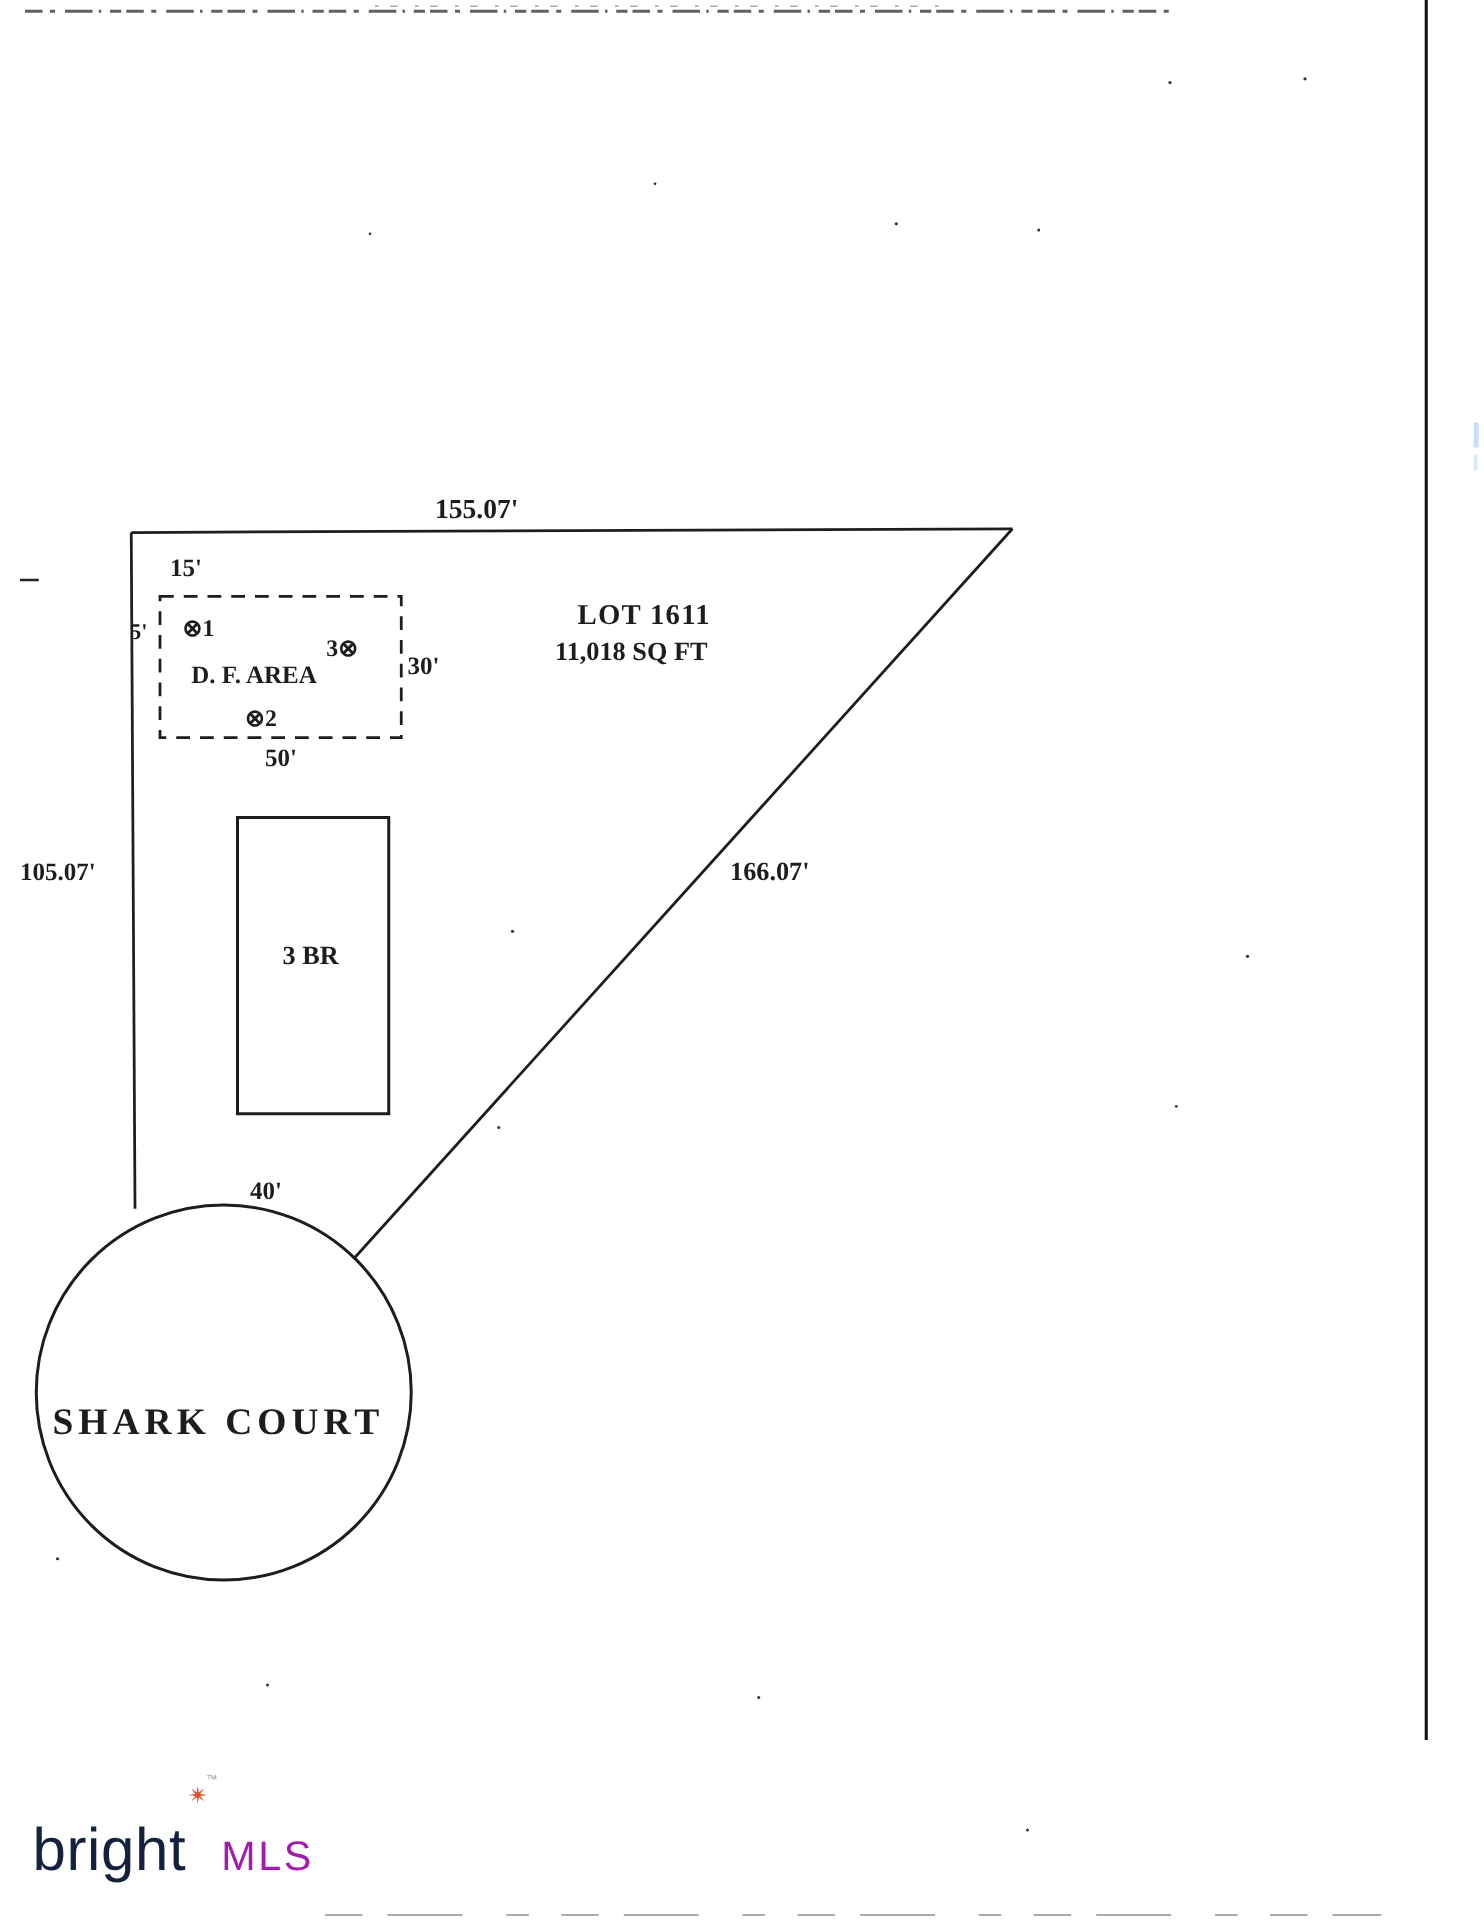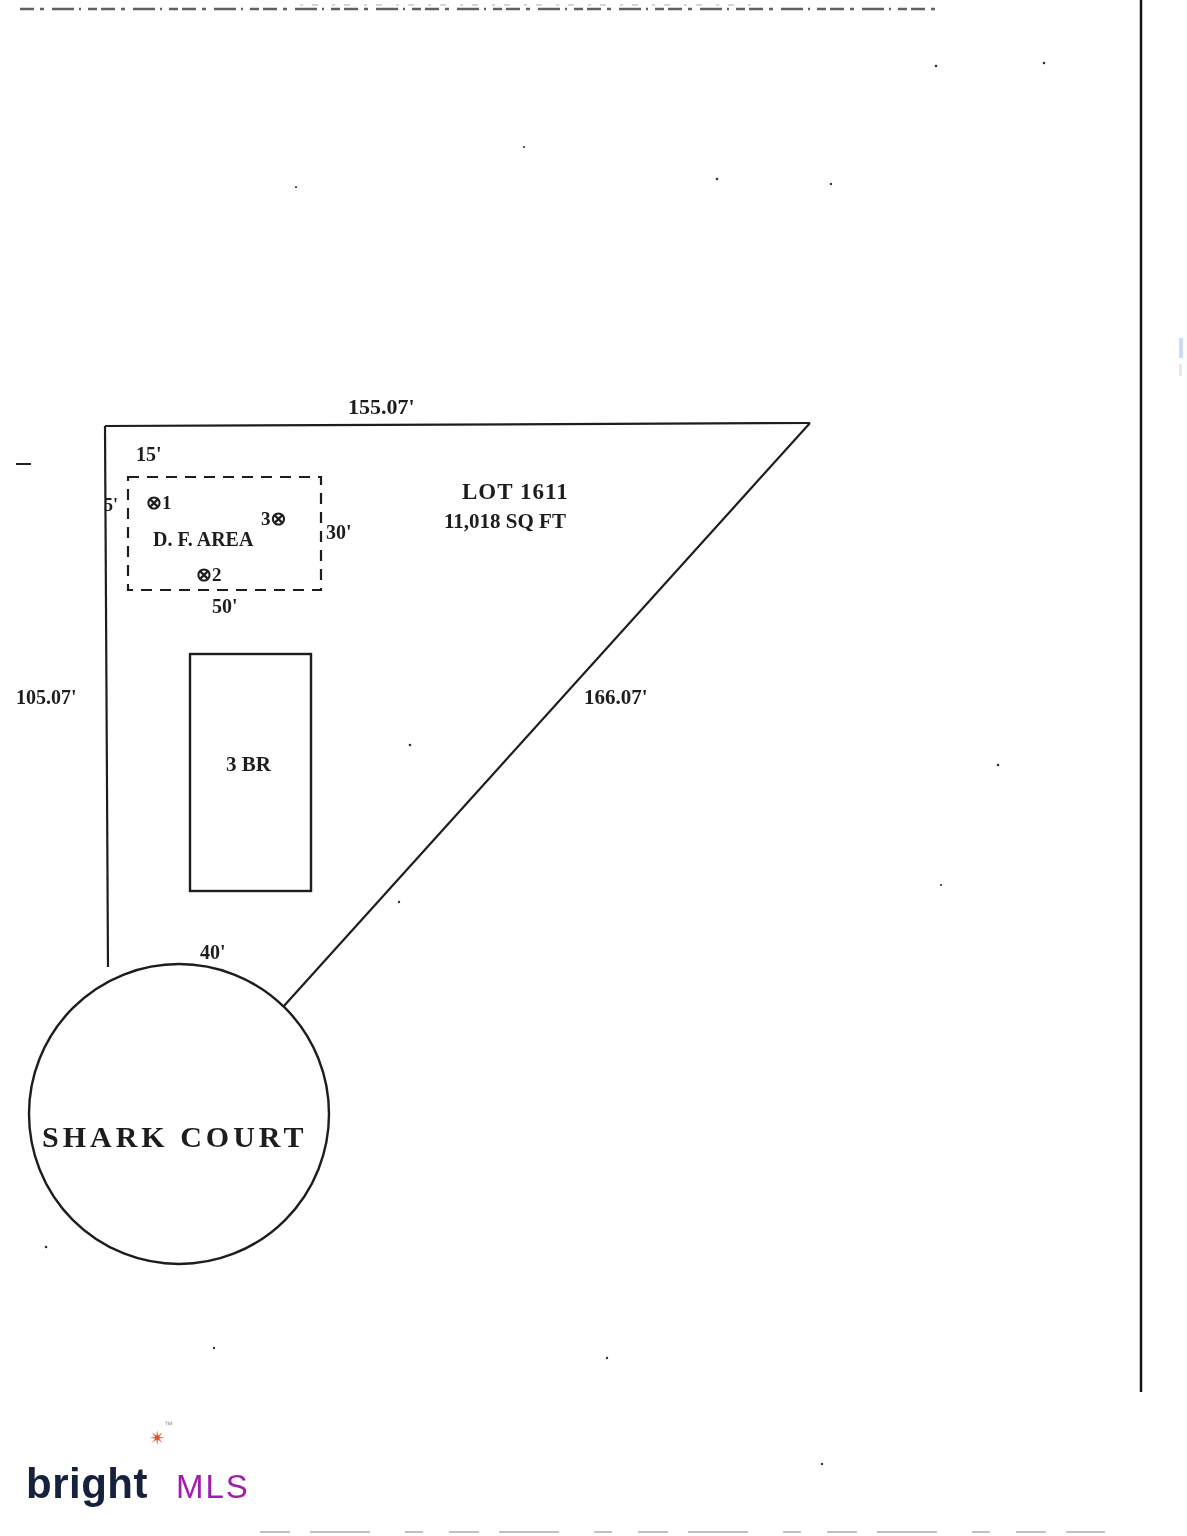--- a/index.html
+++ b/index.html
@@ -25,22 +25,22 @@
   .logo {
     position: absolute;
     left: 26px;
     bottom: 28px;
     display: flex;
     align-items: baseline;
     font-family: "Liberation Sans", sans-serif;
     user-select: none;
   }
   .logo .brand {
-    font-size: 42px;
-    font-weight: 700;
+    font-size: 48px;
+    font-weight: 400;
     color: #14223d;
     letter-spacing: 0.5px;
     margin-top: 34px;
   }
   .logo .mark-wrap {
     position: relative;
     width: 26px;
     height: 40px;
   }
   .logo .brand-mark {

